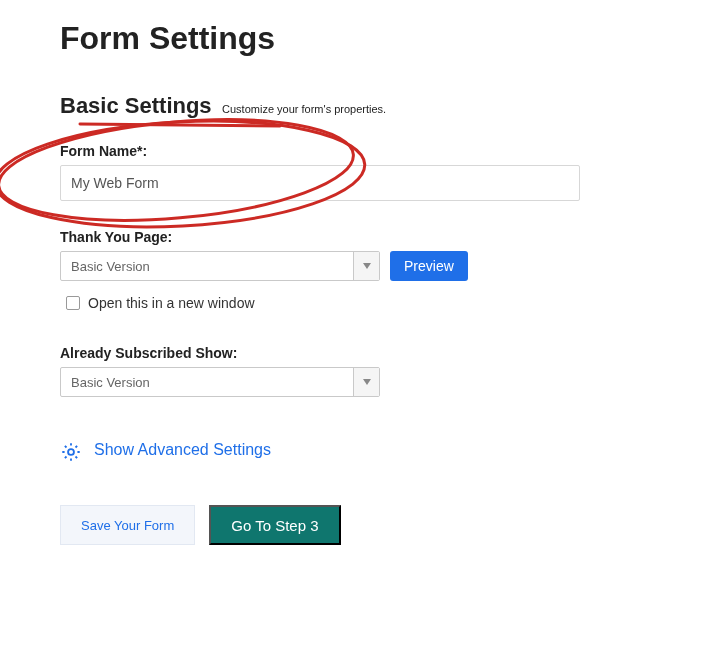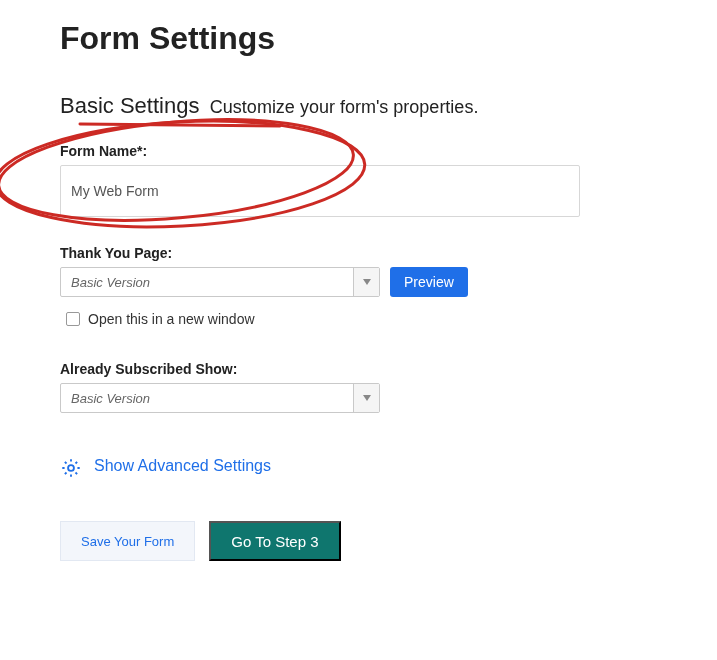--- a/index.html
+++ b/index.html
@@ -19,57 +19,56 @@
     font-size: 32px;
     font-weight: 700;
     color: #222;
     margin: 0 0 36px 0;
   }
   .section-header {
     margin: 0 0 24px 0;
   }
   .section-header .h2 {
     font-size: 22px;
-    font-weight: 400;
+    font-weight: 700;
     color: #222;
     display: inline;
   }
   .section-header .sub {
-    font-size: 18px;
+    font-size: 11px;
     font-weight: 400;
     color: #222;
     display: inline;
     margin-left: 6px;
   }
   .field { margin-bottom: 28px; }
   .field-label {
     font-size: 14px;
     font-weight: 700;
     color: #222;
     margin-bottom: 6px;
     display: block;
   }
   .text-input {
     width: 520px;
-    height: 52px;
+    height: 36px;
     border: 1px solid #d7d7d7;
     border-radius: 2px;
     padding: 0 10px;
     font-size: 14px;
     color: #555;
   }
   .select-row { display: flex; align-items: center; gap: 10px; }
   .select-wrap {
     display: flex;
     width: 320px;
     height: 30px;
     border: 1px solid #c9c9c9;
     border-radius: 2px;
     background: #fff;
-    font-style: italic;
   }
   .select-value {
     flex: 1;
     padding: 0 10px;
     font-size: 13px;
     color: #666;
     display: flex;
     align-items: center;
   }
   .select-btn {

